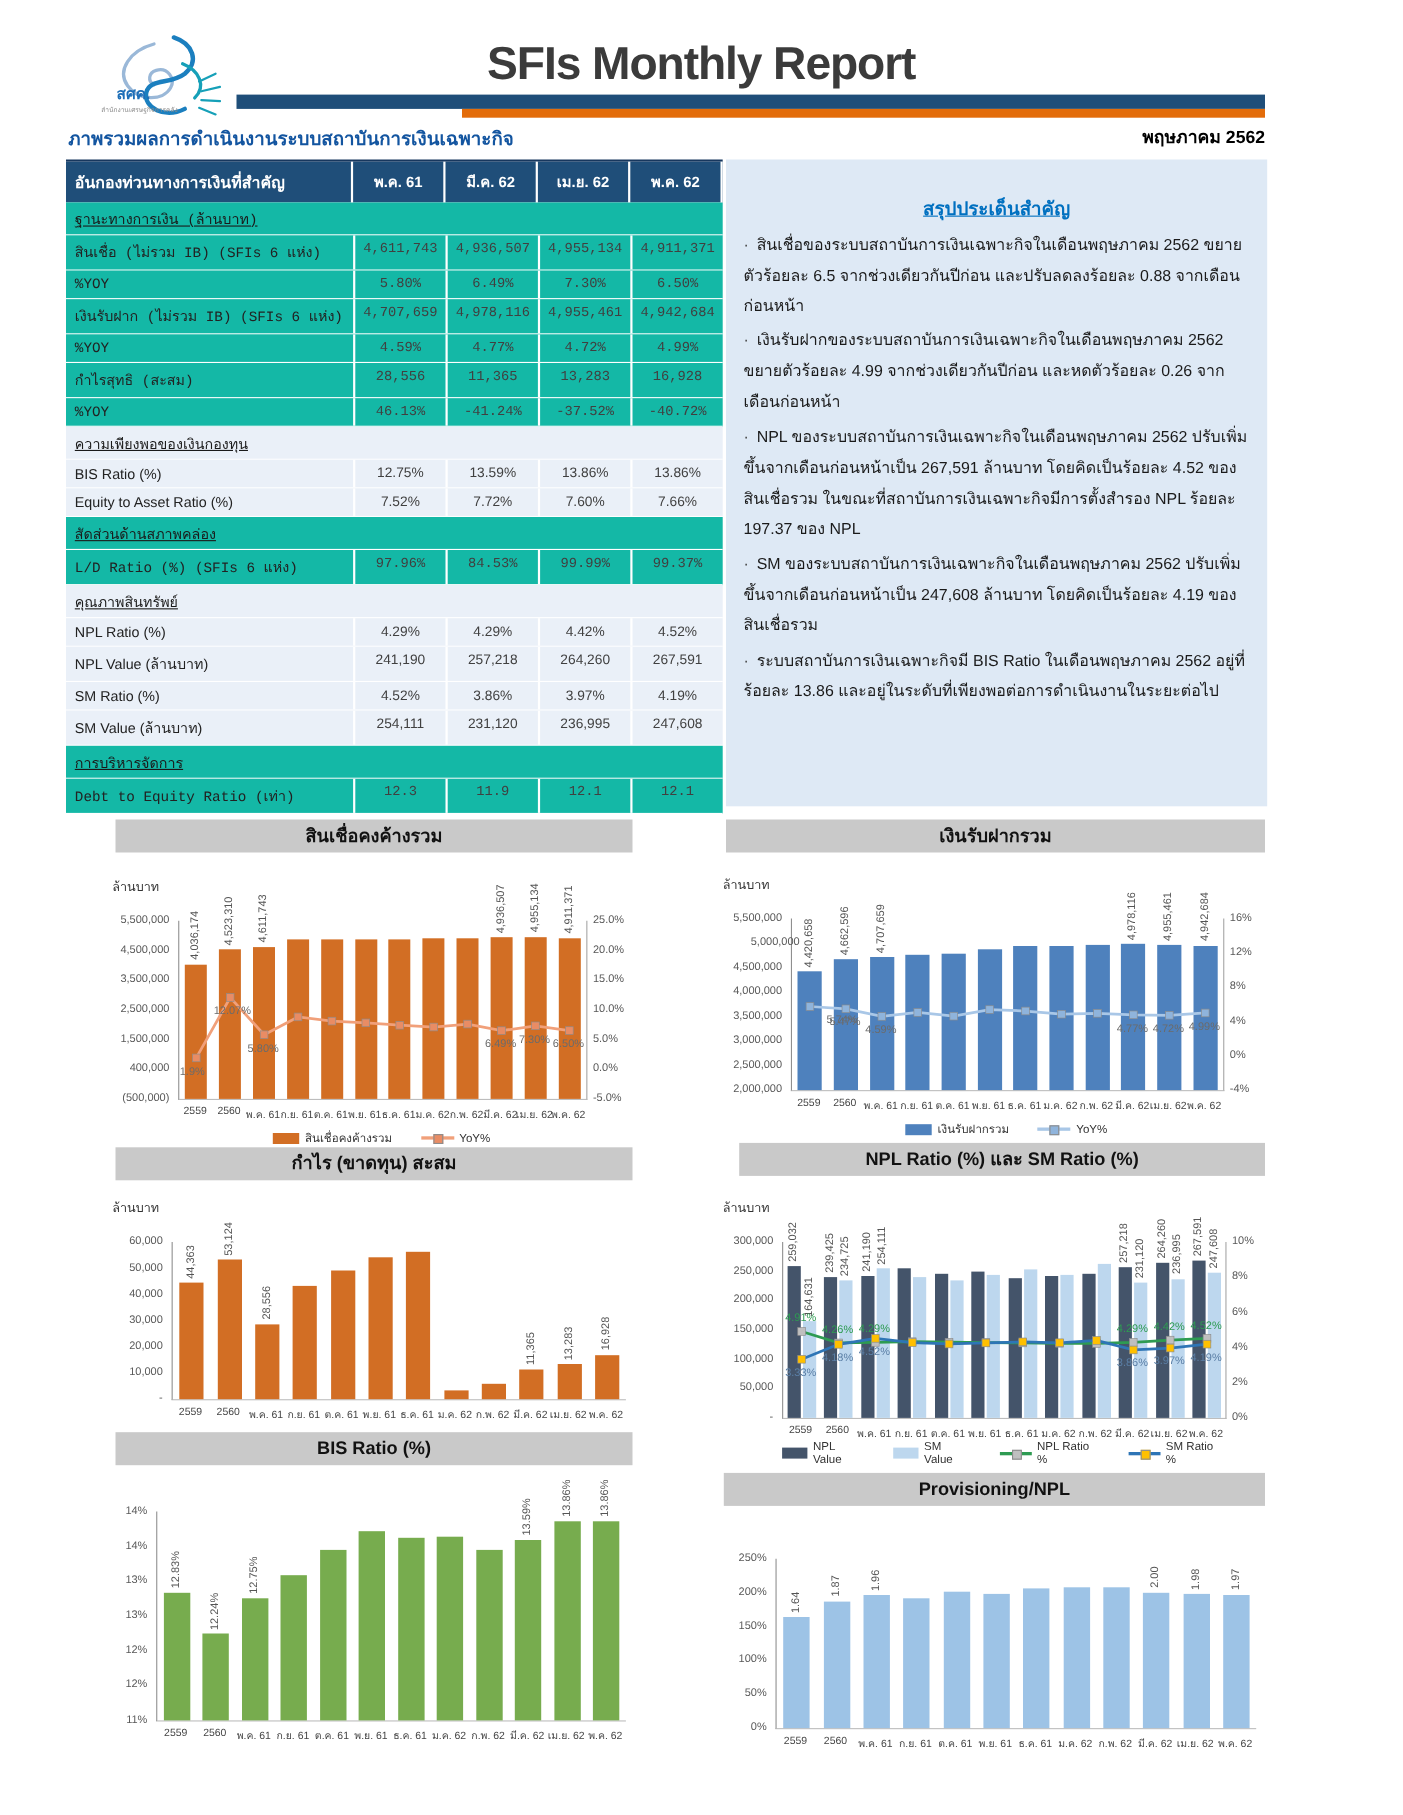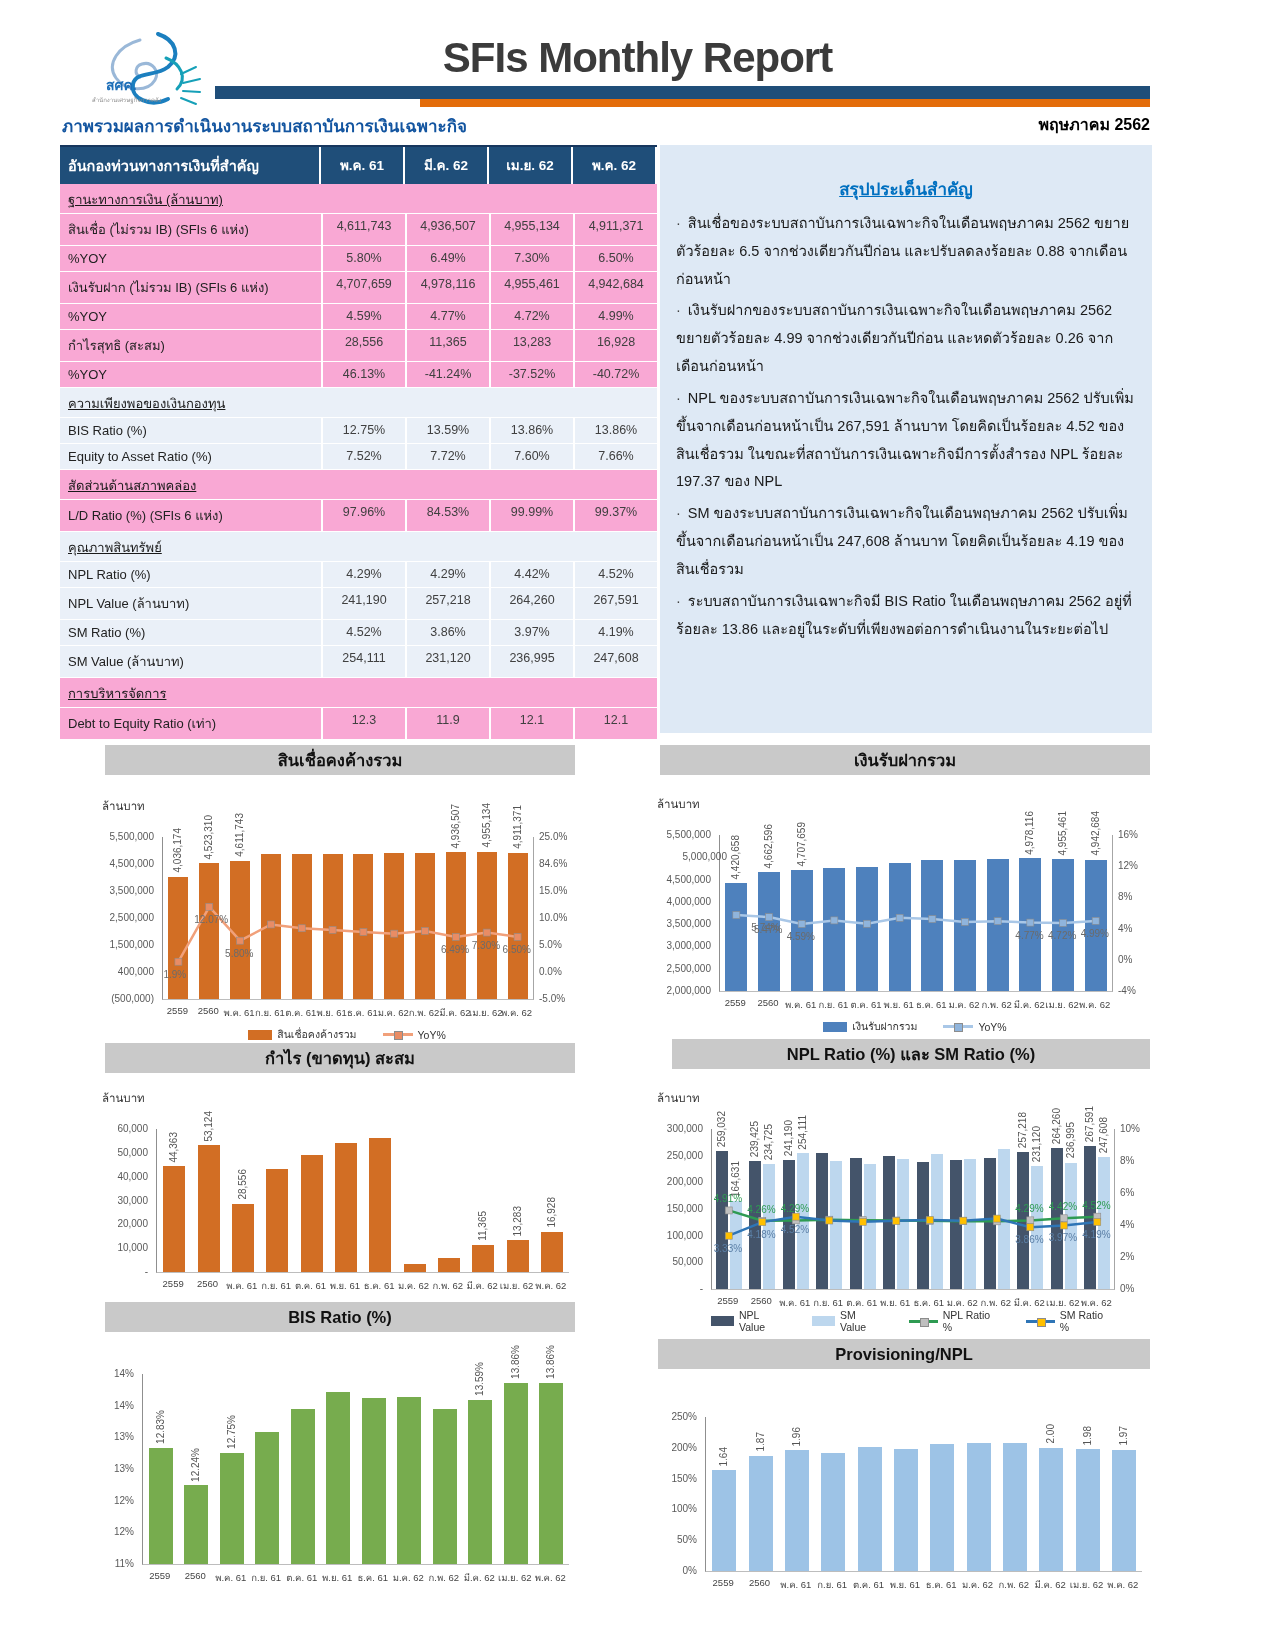--- a/index.html
+++ b/index.html
@@ -20,21 +20,21 @@
   .t-head{display:flex;background:#1F4E79;color:#fff;font-weight:bold;}
   .hcell{padding:7px 4px;text-align:center;border-right:2px solid #fff;box-sizing:border-box;font-size:13.5px;}
   .t-head .c0{text-align:left;padding-left:8px;font-size:14.5px;}
   .c0{width:261px;box-sizing:border-box;}
   .cv{width:84px;box-sizing:border-box;text-align:center;}
   .t-sec{padding:5px 8px 3px 8px;color:#1a1a1a;border-bottom:1px solid #fff;}
   .t-sec span{text-decoration:underline;}
   .t-row{display:flex;border-bottom:1px solid #fff;}
   .t-row .c0{padding:5px 8px;color:#222;}
   .t-row .cv{padding:5px 2px;color:#404040;border-left:2px solid #fff;font-size:12.5px;}
-  .sec-dark{background:#f9a8d4;}
+  .sec-dark{background:#14b8a6;font-family:Liberation Mono, monospace;}
   .sec-light{background:#EAF0F8;}
 
   
   .summary{position:absolute;left:660px;top:145px;width:492px;height:588px;background:#DEE9F5;
     padding:26px 16px;box-sizing:border-box;}
   .summary h2{text-align:center;color:#0070C0;font-size:17px;margin:4px 0 8px 0;
     text-decoration:underline;font-weight:bold;}
   .bullet{font-size:14.5px;color:#1a1a1a;line-height:1.92;margin:0 0 4px 0;}
   .bullet .dot{margin-right:7px;color:#444;}
 
@@ -250,21 +250,21 @@
       </div>
       <div class="unit" style="left: 2px; top: 22px;">ล้านบาท</div>
       <div class="tick" style="left: 0px; width: 54px; top: 56px; text-align: right;">5,500,000</div>
       <div class="tick" style="left: 0px; width: 54px; top: 83px; text-align: right;">4,500,000</div>
       <div class="tick" style="left: 0px; width: 54px; top: 110px; text-align: right;">3,500,000</div>
       <div class="tick" style="left: 0px; width: 54px; top: 137px; text-align: right;">2,500,000</div>
       <div class="tick" style="left: 0px; width: 54px; top: 164px; text-align: right;">1,500,000</div>
       <div class="tick" style="left: 0px; width: 54px; top: 191px; text-align: right;">400,000</div>
       <div class="tick" style="left: 0px; width: 54px; top: 218px; text-align: right;">(500,000)</div>
       <div class="tick" style="left: 439px; top: 56px;">25.0%</div>
-      <div class="tick" style="left: 439px; top: 83px;">84.6%</div>
+      <div class="tick" style="left: 439px; top: 83px;">20.0%</div>
       <div class="tick" style="left: 439px; top: 110px;">15.0%</div>
       <div class="tick" style="left: 439px; top: 137px;">10.0%</div>
       <div class="tick" style="left: 439px; top: 164px;">5.0%</div>
       <div class="tick" style="left: 439px; top: 191px;">0.0%</div>
       <div class="tick" style="left: 439px; top: 218px;">-5.0%</div>
       <div class="xlab" style="left: 54.4167px; top: 230px;">2559</div>
       <div class="xlab" style="left: 85.25px; top: 230px;">2560</div>
       <div class="xlab" style="left: 116.083px; top: 230px;">พ.ค. 61</div>
       <div class="xlab" style="left: 146.917px; top: 230px;">ก.ย. 61</div>
       <div class="xlab" style="left: 177.75px; top: 230px;">ต.ค. 61</div>

